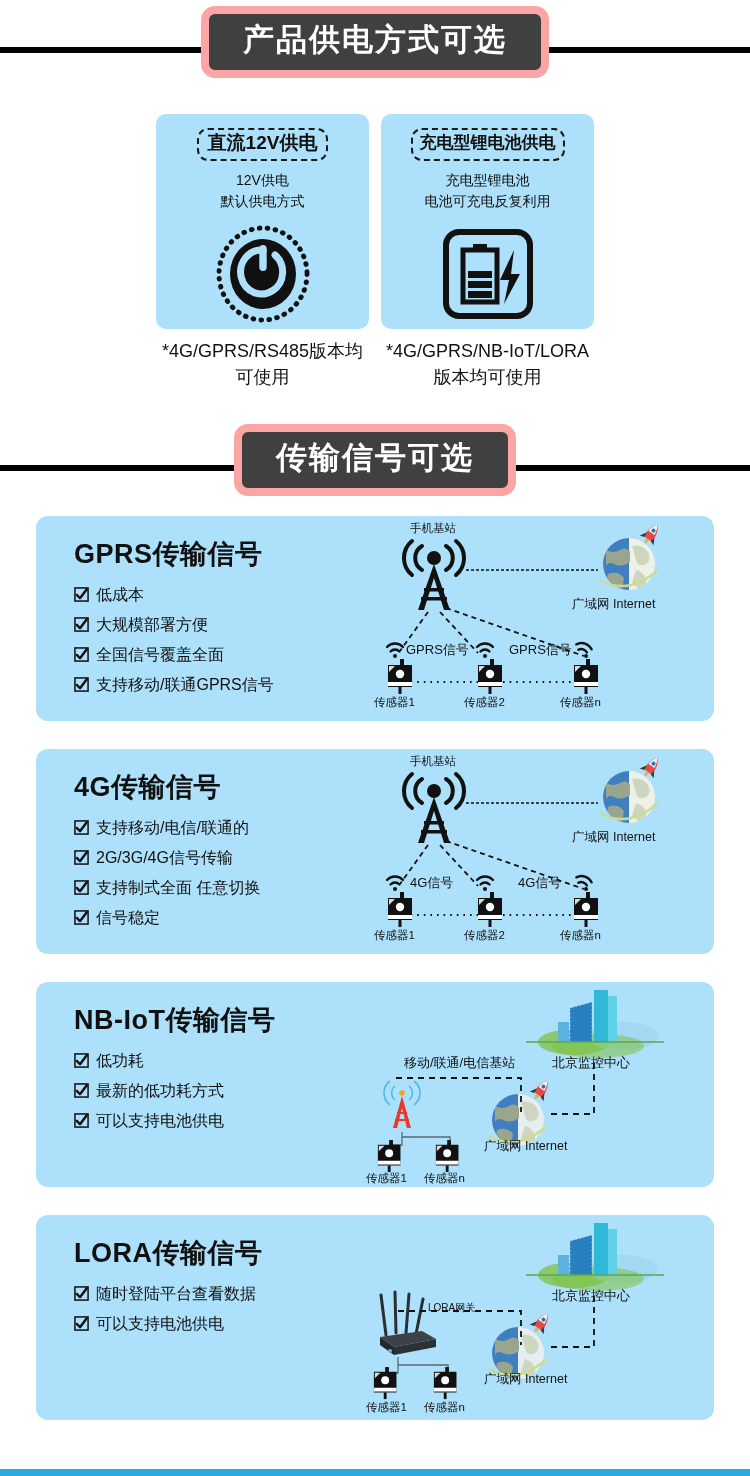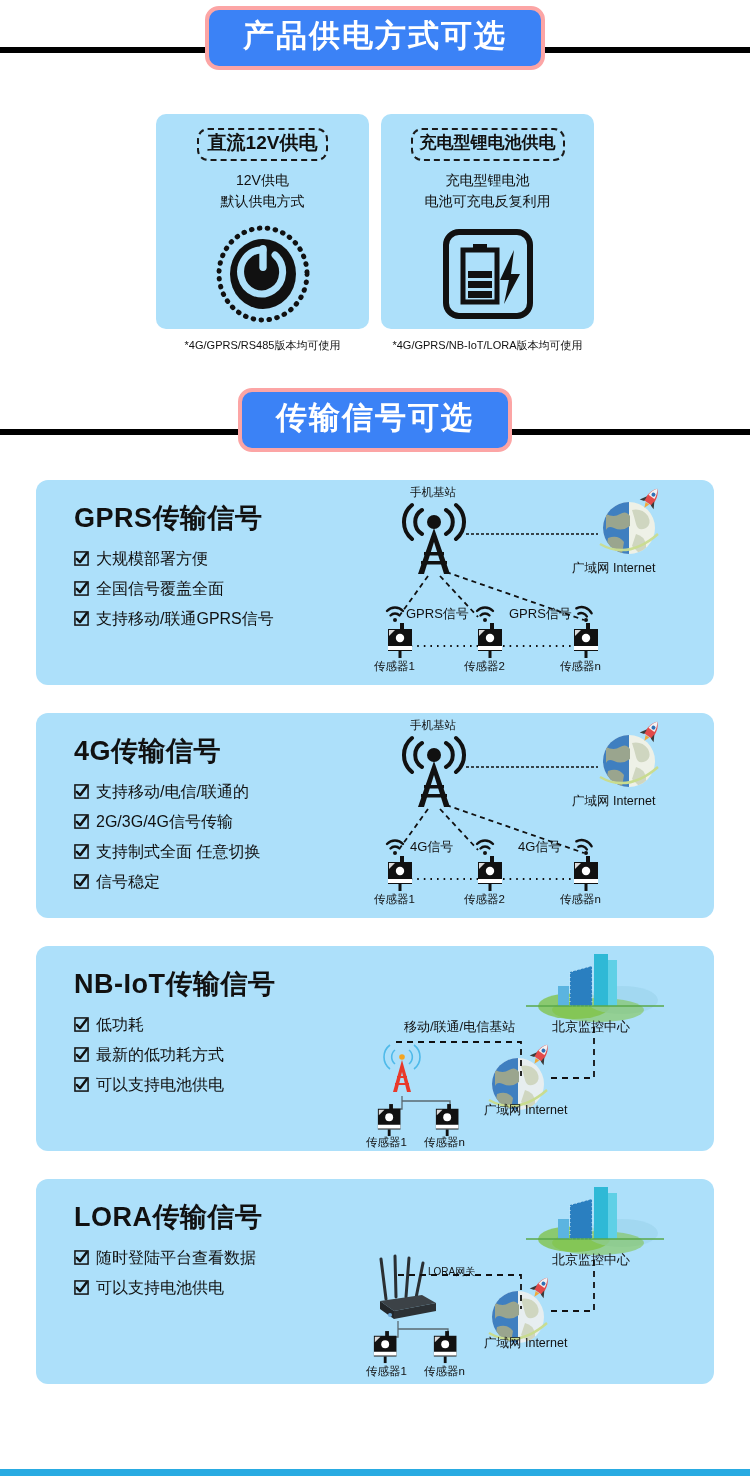--- a/index.html
+++ b/index.html
@@ -11,21 +11,21 @@
   }
   .page { position: relative; width: 750px; height: 1476px; overflow: hidden; background:#fff; }
 
   
   .banner-wrap { position: relative; height: 90px; }
   .banner-rule {
     position: absolute; left: 0; right: 0; top: 47px; height: 6px; background: #000;
   }
   .banner {
     position: absolute; left: 50%; transform: translateX(-50%); top: 6px;
-    background: #3b82f6; border: 4px solid #fca5a5; border-radius: 14px;
+    background: #404040; border: 8px solid #fca5a5; border-radius: 14px;
     padding: 7px 34px 10px 34px; z-index: 2;
   }
   .banner-text {
     color: #ffffff; font-size: 31px; font-weight: bold; letter-spacing: 2px;
     line-height: 1.25; white-space: nowrap;
   }
 
   
   .power-row { display: flex; justify-content: center; gap: 12px; padding: 0 36px; margin-top: 24px; }
   .power-col { width: 213px; display: flex; flex-direction: column; align-items: center; }
@@ -33,21 +33,21 @@
     width: 213px; height: 215px; background: #ade0fa; border-radius: 10px;
     display: flex; flex-direction: column; align-items: center; padding-top: 14px;
   }
   .pc-title {
     border: 2px dashed #1a1a1a; border-radius: 11px; padding: 3px 9px 5px 9px;
     font-size: 19px; font-weight: bold; color: #111; white-space: nowrap; line-height: 1.1;
   }
   .pc-title.small { font-size: 17px; padding: 4px 7px 6px 7px; }
   .pc-desc { margin-top: 9px; text-align: center; font-size: 14px; line-height: 1.5; color: #111; }
   .pc-icon { margin-top: 7px; flex: 1; display: flex; align-items: center; justify-content: center; }
-  .pc-note { margin-top: 9px; font-size: 11px; text-align: center; line-height: 1.45; color: #111; width: 210px; }
+  .pc-note { margin-top: 9px; font-size: 18px; text-align: center; line-height: 1.45; color: #111; width: 210px; }
 
   
   .sig-block {
     margin: 0 auto; width: 678px; background: #ade0fa; border-radius: 12px;
     position: relative; display: flex; align-items: flex-start;
   }
   .sig-left { padding: 20px 0 18px 38px; width: 330px; }
   .sig-title { font-size: 27px; font-weight: bold; color: #111; letter-spacing: 0.5px; }
   .sig-list { margin-top: 14px; }
   .sig-item { display: flex; align-items: flex-start; gap: 7px; margin-bottom: 10px; }
@@ -127,20 +127,27 @@
     <div class="banner-rule"></div>
     <div class="banner">
       <div class="banner-text">传输信号可选</div>
     </div>
   </div>
 
   <div class="sig-block" style="height:205px;margin-top:8px;">
     <div class="sig-left">
       <div class="sig-title">GPRS传输信号</div>
       <div class="sig-list">
+        <div class="sig-item">
+          <span class="chk"><svg width="15" height="15" viewBox="0 0 16 16">
+                <rect x="1" y="1" width="14" height="14" fill="none" stroke="#111" stroke-width="1.6"></rect>
+                <path d="M3 8.5 L6.4 12 L13.6 2.5" fill="none" stroke="#111" stroke-width="2.6" stroke-linecap="round" stroke-linejoin="round"></path>
+              </svg></span>
+          <span class="sig-item-text">低成本</span>
+        </div>
         <div class="sig-item">
           <span class="chk"><svg width="15" height="15" viewBox="0 0 16 16">
                 <rect x="1" y="1" width="14" height="14" fill="none" stroke="#111" stroke-width="1.6"></rect>
                 <path d="M3 8.5 L6.4 12 L13.6 2.5" fill="none" stroke="#111" stroke-width="2.6" stroke-linecap="round" stroke-linejoin="round"></path>
               </svg></span>
           <span class="sig-item-text">大规模部署方便</span>
         </div>
         <div class="sig-item">
           <span class="chk"><svg width="15" height="15" viewBox="0 0 16 16">
                 <rect x="1" y="1" width="14" height="14" fill="none" stroke="#111" stroke-width="1.6"></rect>

